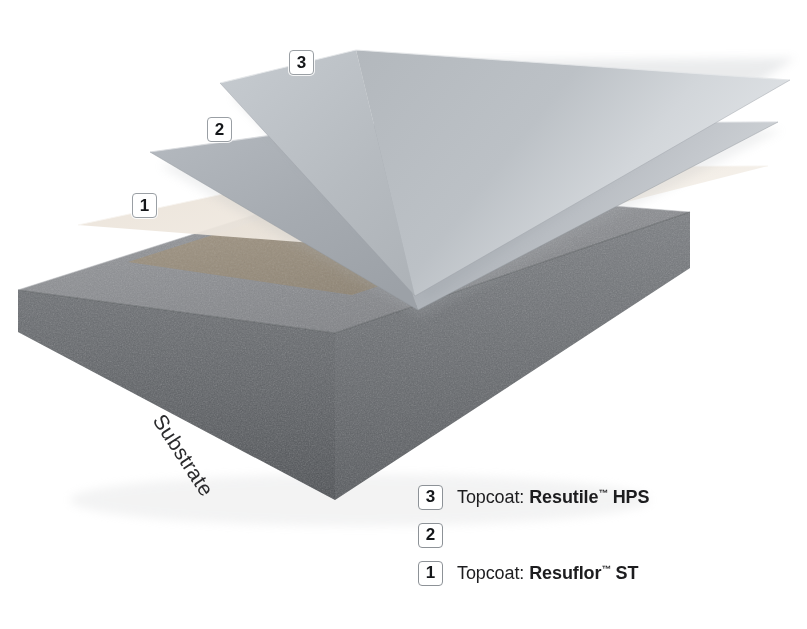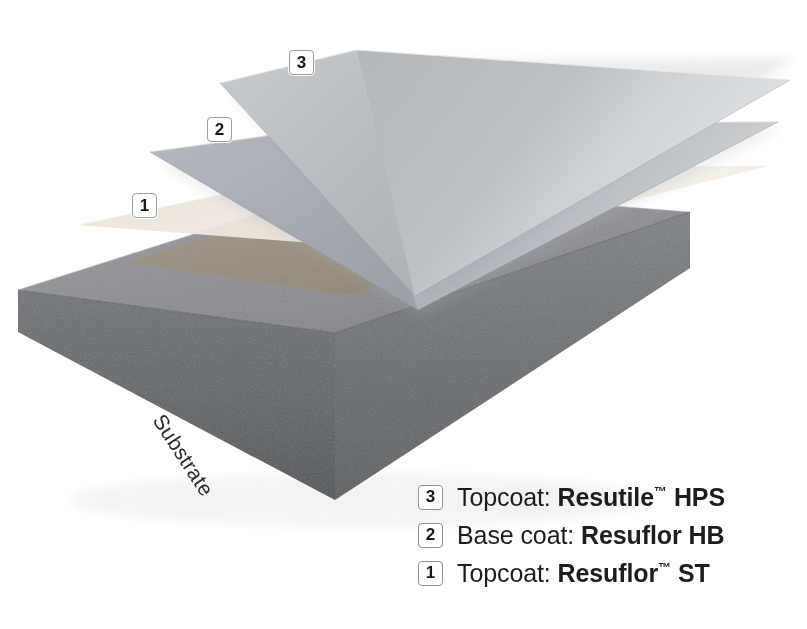--- a/index.html
+++ b/index.html
@@ -87,21 +87,21 @@
     border-radius: 4px;
     background: #ffffff;
     color: #15171a;
     font-size: 17px;
     font-weight: 700;
     line-height: 22px;
     text-align: center;
   }
   .legend-text {
     margin-left: 14px;
-    font-size: 25px;
+    font-size: 18px;
     font-weight: 400;
     color: #1d1d1f;
     white-space: nowrap;
     letter-spacing: -0.1px;
   }
   .legend-text .prod {
     font-weight: 700;
   }
   .legend-text .tm {
     font-size: 0.52em;
@@ -273,23 +273,20 @@
 
     <div class="legend-row">
       <div class="legend-badge">3</div>
       <div class="legend-text">
         <span>Topcoat: </span><span class="prod">Resutile</span><span class="tm">™</span><span class="prod"> HPS</span>
       </div>
     </div>
 
     <div class="legend-row">
       <div class="legend-badge">2</div>
-      <div class="legend-text">
-        <span>Base coat: </span><span class="prod">Resuflor</span><span class="tm"></span><span class="prod"> HB</span>
-      </div>
     </div>
 
     <div class="legend-row">
       <div class="legend-badge">1</div>
       <div class="legend-text">
         <span>Topcoat: </span><span class="prod">Resuflor</span><span class="tm">™</span><span class="prod"> ST</span>
       </div>
     </div>
 
   </div>

